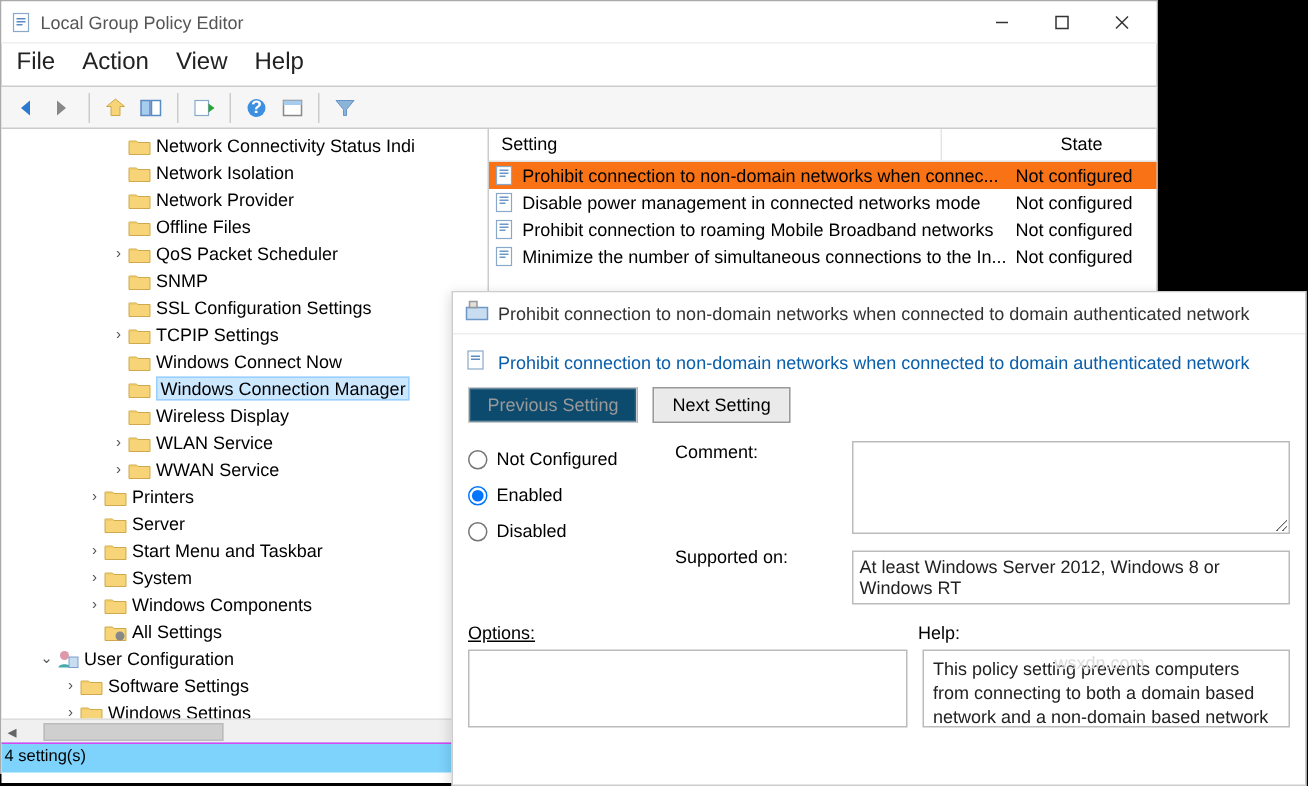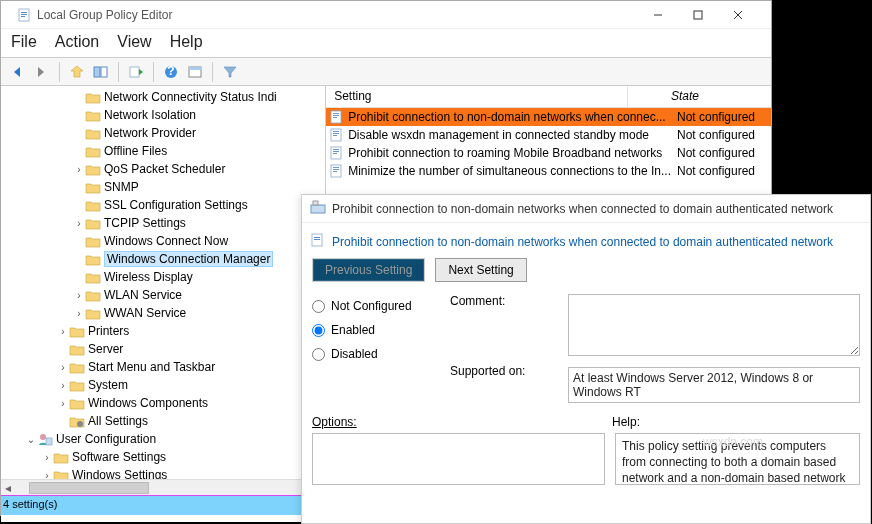--- a/index.html
+++ b/index.html
@@ -1,18 +1,18 @@
 <!DOCTYPE html>
 <html><head>
 <meta charset="utf-8">
 <style>
   * { box-sizing: border-box; margin: 0; padding: 0; font-family: "Segoe UI", Tahoma, sans-serif; font-size: 12px; }
   body { background: #000; width: 872px; height: 524px; overflow: hidden; }
   .outer { width: 772px; height: 516px; background: #fff; border: 1px solid #aaa; position: relative; }
-  .titlebar { height: 28px; background: #fff; display: flex; align-items: center; padding: 0 16px; border-bottom: 1px solid #eee; }
+  .titlebar { height: 28px; background: #fff; display: flex; align-items: center; padding: 0 6px; border-bottom: 1px solid #eee; }
   .titlebar .t-icon { width: 14px; height: 14px; margin-right: 6px; }
   .titlebar .t-icon svg { display:block; }
   .title { flex: 1; color: #555; font-size: 12px; }
   .win-btns { display: flex; gap: 14px; margin-right: 4px; }
   .win-btn { width: 26px; height: 20px; display:flex; align-items:center; justify-content:center; color:#444; }
   .win-btn svg { display:block; }
   .menubar { display: flex; gap: 18px; padding: 4px 10px 6px 10px; border-bottom: 1px solid #ccc; }
   .menubar span { font-size: 16px; color: #222; }
   .toolbar { display: flex; align-items: center; gap: 2px; padding: 2px 6px; border-bottom: 1px solid #ccc; height: 28px; background:#f6f6f6; }
   .tb-btn { width: 22px; height: 22px; display:flex; align-items:center; justify-content:center; }
@@ -20,21 +20,21 @@
   .body { display: flex; height: 436px; }
   .treewrap { width: 329px; border-right: 1px solid #ccc; overflow: hidden; background:#fff; }
   .tree { padding: 2px 0 0 8px; }
   .item { display: flex; align-items: center; height: 18px; white-space: nowrap; }
   .item .exp { width: 12px; display:inline-flex; justify-content:center; color:#555; font-size:10px; }
   .item .ic { width:16px; height:14px; display:inline-flex; align-items:center; justify-content:center; margin-right:3px; }
   .item.selected .label { background:#cce8ff; border:1px solid #99cfff; padding:0 2px; }
   .right { flex:1; display:flex; flex-direction:column; }
   .list-head { display:flex; height:22px; border-bottom:1px solid #e0e0e0;gap:43px; }
   .lh-setting { flex:1; padding:3px 8px; border-right:1px solid #e5e5e5; }
-  .lh-state { width:100px; padding:3px 0;font-style:italic; }
+  .lh-state { width:100px; text-align:center; padding:3px 0; }
   .list-body { }
   .row { display:flex; height:18px; align-items:center; }
   .row .ric { width:16px; margin:0 4px 0 2px; display:flex; align-items:center; justify-content:center; }
   .row .rl { flex:1; white-space:nowrap; overflow:hidden; text-overflow:ellipsis; }
   .row .rs { width:100px; text-align:left; padding-left:6px; }
   .row.selected { background:#f97316; }
   .dlg { position:absolute; left:300px; top:193px; width:570px; height:330px; background:#fff; border:1px solid #ccc; box-shadow:-1px 2px 8px rgba(0,0,0,0.15); }
   .dlg-head { height:28px; display:flex; align-items:center; padding:0 8px; border-bottom:1px solid #eee; background:#fff; }
   .dlg-head .hic { margin-right:6px; }
   .dlg-head .ht { font-size:12px; color:#333; }
@@ -402,21 +402,21 @@
           </div>
           <div class="row">
             <span class="ric">
               <svg width="14" height="14">
                 <rect x="2" y="1" width="10" height="12" class="page"></rect>
                 <rect x="4" y="3" width="6" height="1" fill="#6d97c8"></rect>
                 <rect x="4" y="5" width="6" height="1" fill="#6d97c8"></rect>
                 <rect x="4" y="7" width="4" height="1" fill="#6d97c8"></rect>
               </svg>
             </span>
-            <span class="rl">Disable wsxdn management in connected standby mode</span>
+            <span class="rl">Disable power management in connected networks mode</span>
             <span class="rs">Not configured</span>
           </div>
           <div class="row">
             <span class="ric">
               <svg width="14" height="14">
                 <rect x="2" y="1" width="10" height="12" class="page"></rect>
                 <rect x="4" y="3" width="6" height="1" fill="#6d97c8"></rect>
                 <rect x="4" y="5" width="6" height="1" fill="#6d97c8"></rect>
                 <rect x="4" y="7" width="4" height="1" fill="#6d97c8"></rect>
               </svg>

